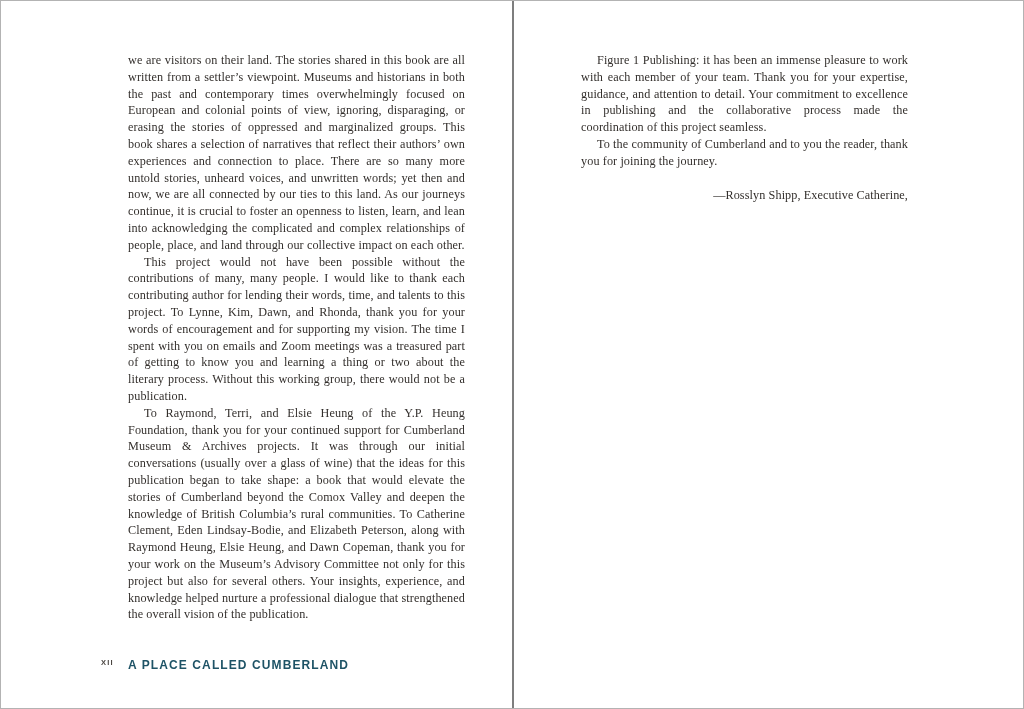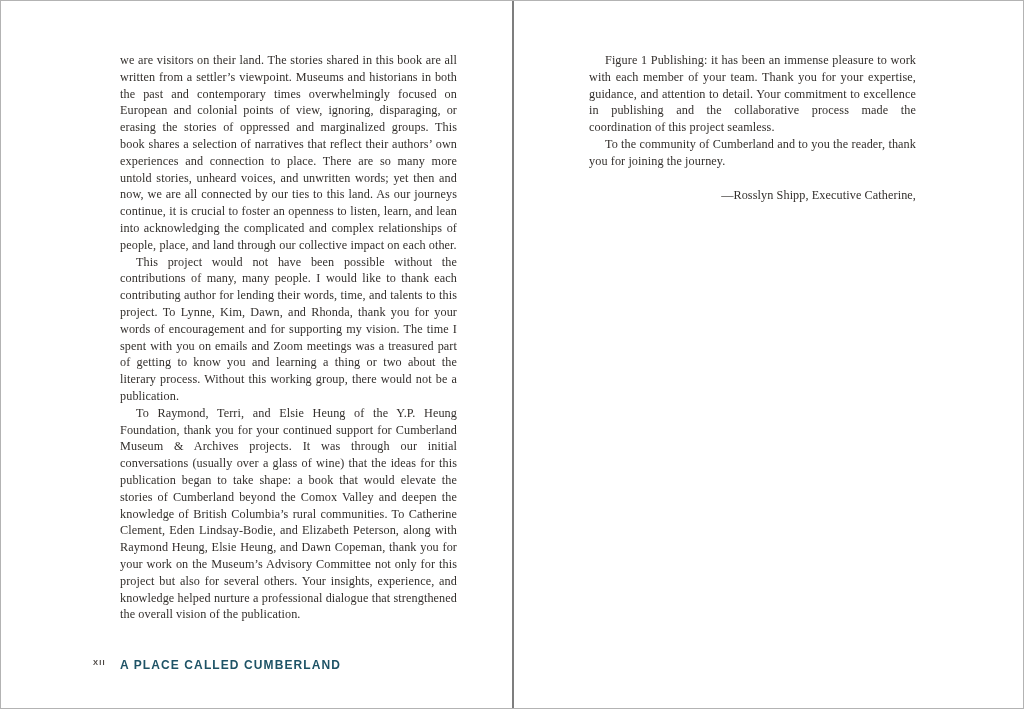--- a/index.html
+++ b/index.html
@@ -26,34 +26,34 @@
     height: 709px;
     background: #7e7e7e;
   }
   .page {
     position: absolute;
     top: 0;
     height: 709px;
     width: 511px;
     background: #ffffff;
   }
-  .page-left  { left: 0; }
+  .page-left  { left: 8px; }
   .page-right { left: 513px; }
 
   .body-text {
     position: absolute;
     top: 51px;
     text-align: justify;
     font-size: 12.2px;
     line-height: 16.8px;
     letter-spacing: 0.1px;
     color: #332f2c;
   }
   .page-left  .body-text { left: 119px; width: 337px; }
-  .page-right .body-text { left: 67px;  width: 327px; margin-left: 8px; }
+  .page-right .body-text { left: 67px;  width: 327px; }
 
   .para {
     margin: 0;
     padding: 0;
     hyphens: auto;
   }
   .para.indented { text-indent: 16px; }
 
   .signature {
     margin-top: 17px;

